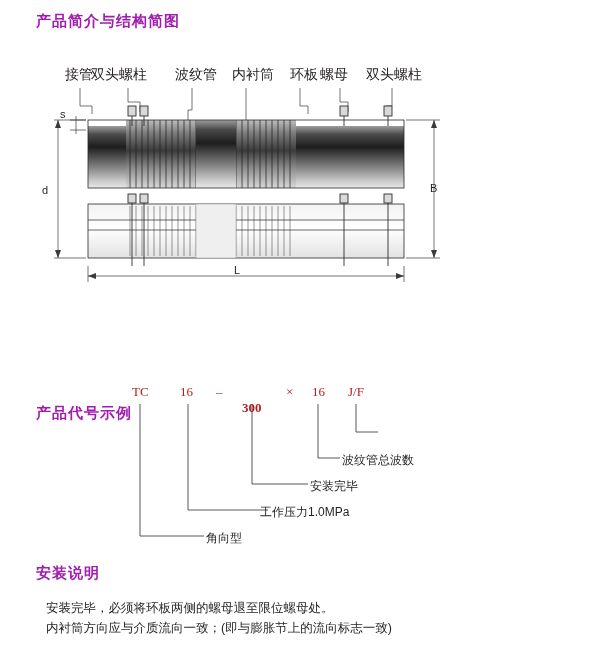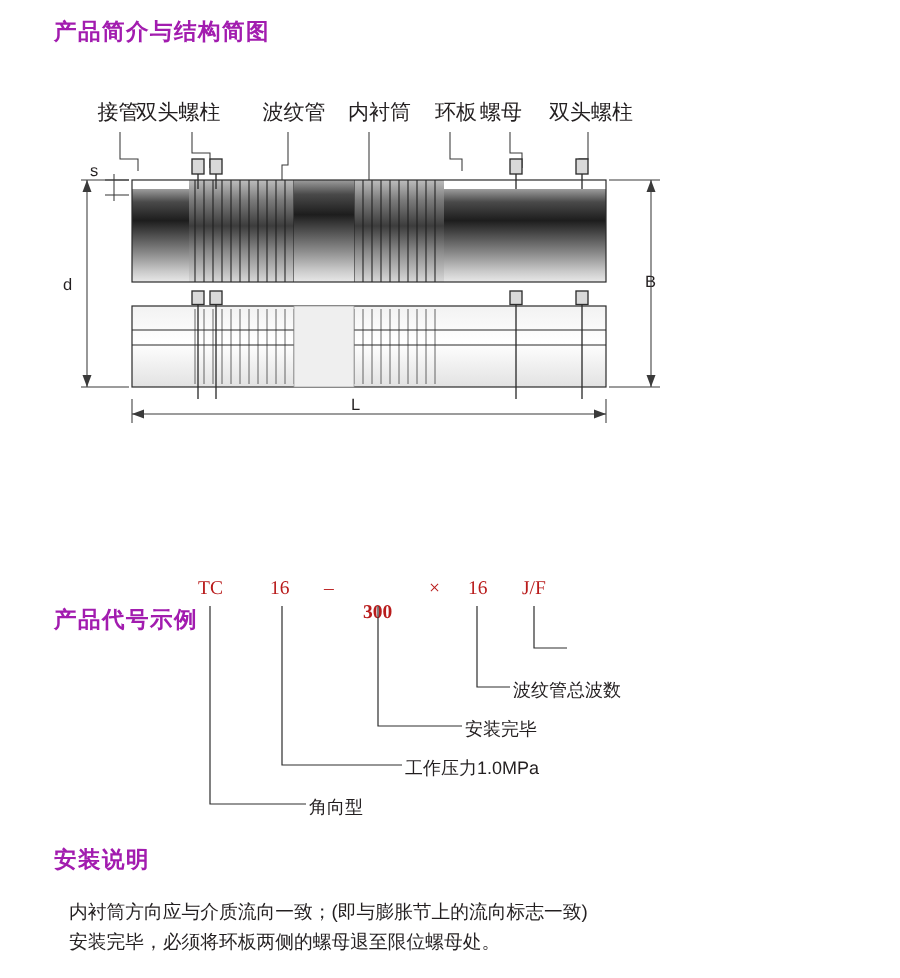--- a/index.html
+++ b/index.html
@@ -249,22 +249,22 @@
       <path d="M212 20 L212 100 L268 100"></path>
 
       <path d="M148 20 L148 126 L228 126"></path>
 
       <path d="M100 20 L100 152 L164 152"></path>
     </g>
   </svg>
 
   <div class="code-desc" style="left:302px;top:68px;">波纹管总波数</div>
   <div class="code-desc" style="left:270px;top:94px;">安装完毕</div>
-  <div class="code-desc" style="left:230px;top:120px;">工作压力1.0MPa</div>
+  <div class="code-desc" style="left:220px;top:120px;">工作压力1.0MPa</div>
   <div class="code-desc" style="left:166px;top:146px;">角向型</div>
 </div>
 
 <div class="section-title title-3">安装说明</div>
 
 <div id="notes">
+  <div>安装完毕，必须将环板两侧的螺母退至限位螺母处。</div>
   <div>内衬筒方向应与介质流向一致；(即与膨胀节上的流向标志一致)</div>
-  <div>安装完毕，必须将环板两侧的螺母退至限位螺母处。</div>
 </div>
 
 </body></html>

